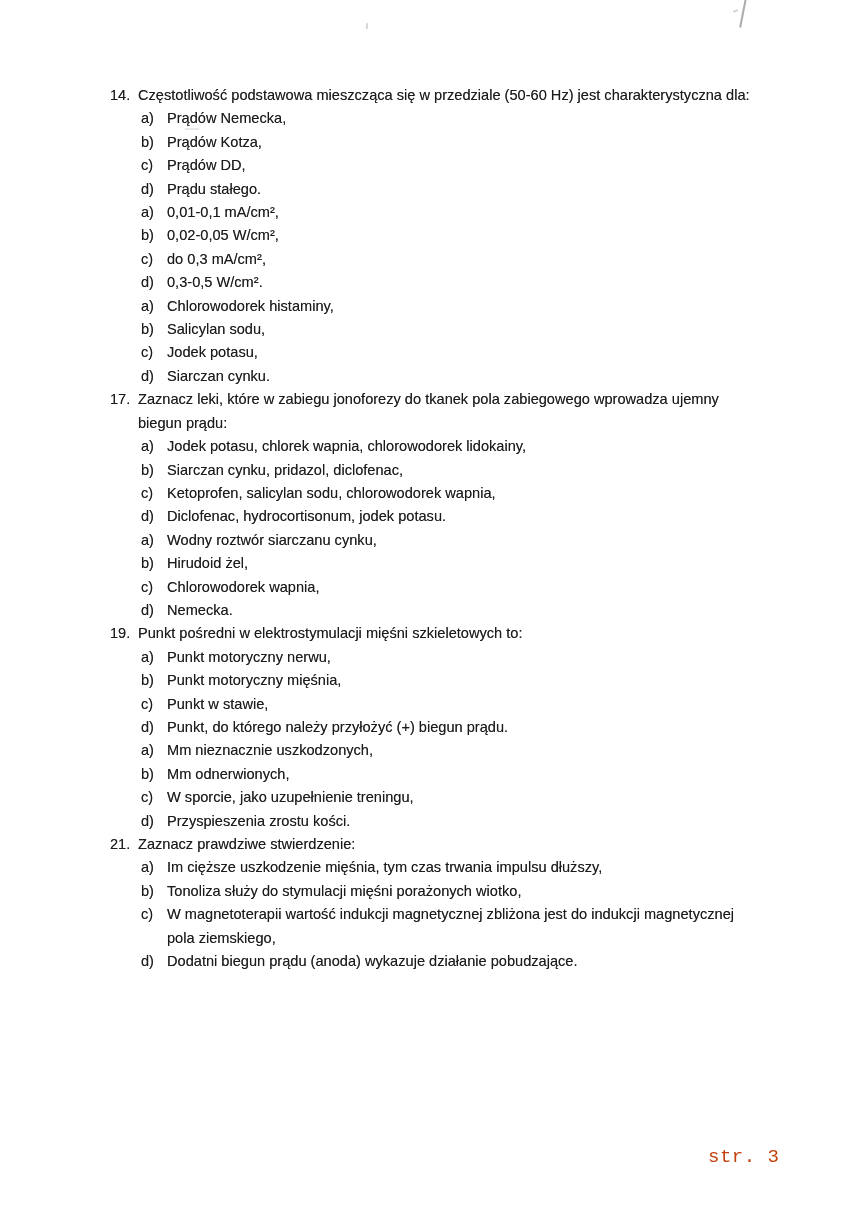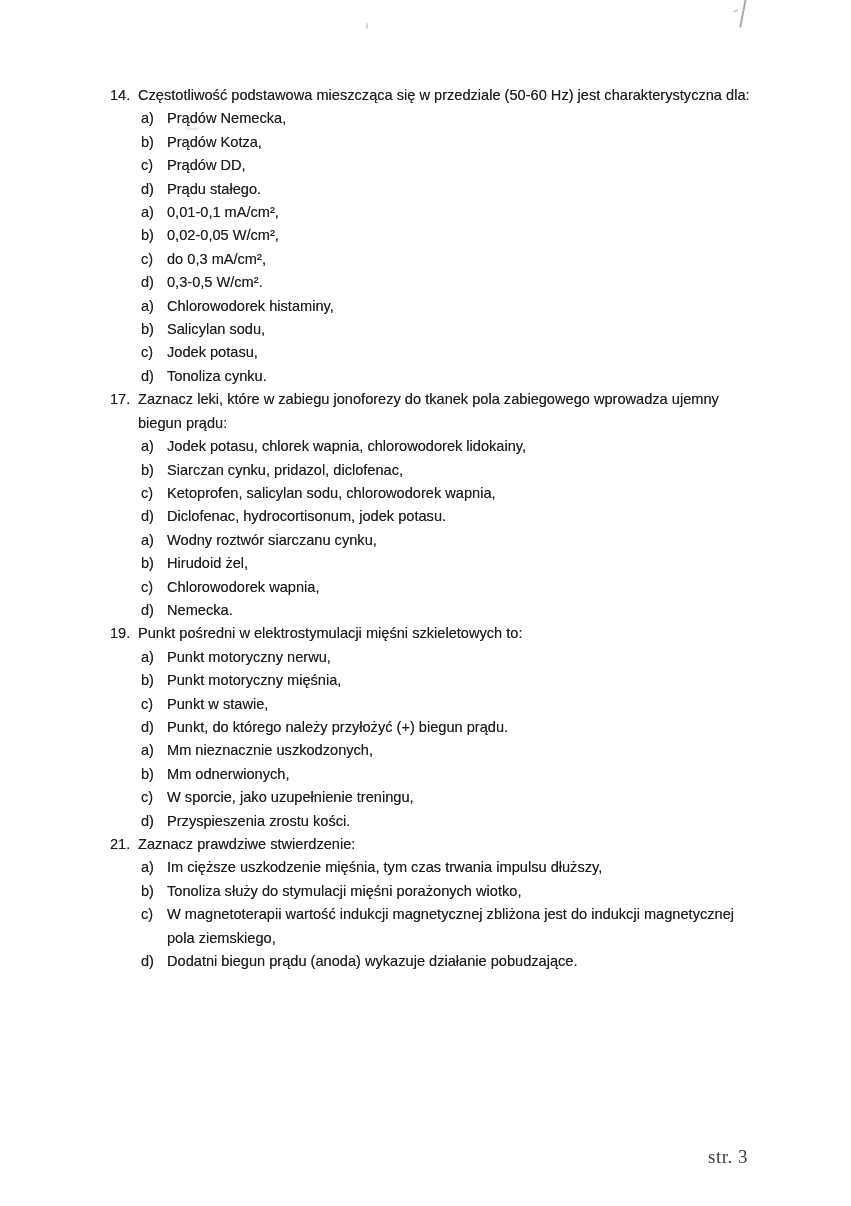--- a/index.html
+++ b/index.html
@@ -25,23 +25,23 @@
   .q-row { display: flex; align-items: flex-start; }
   .q-num { width: 28px; flex-shrink: 0; }
   .q-text { width: 700px; white-space: pre-wrap; }
   .option-row { display: flex; align-items: flex-start; margin-left: 31px; }
   .opt-letter { width: 26px; flex-shrink: 0; }
   .opt-text { width: 650px; white-space: pre-wrap; }
   .footer {
     position: absolute;
     left: 708px;
     top: 1146px;
-    font-family: Liberation Serif, serif;
+    font-family: Liberation Mono, monospace;
     font-size: 19px;
-    color: #404040;
+    color: #c2410c;
     letter-spacing: 0.5px;
     text-align: center;
   }
   
   .scan-stroke {
     position: absolute;
     left: 742px;
     top: -2px;
     width: 1.6px;
     height: 30px;
@@ -148,21 +148,21 @@
           <div class="option-row">
         <div class="opt-letter">b)</div>
         <div class="opt-text">Salicylan sodu,</div>
       </div>
           <div class="option-row">
         <div class="opt-letter">c)</div>
         <div class="opt-text">Jodek potasu,</div>
       </div>
           <div class="option-row">
         <div class="opt-letter">d)</div>
-        <div class="opt-text">Tonoliza cynku.</div>
+        <div class="opt-text">Siarczan cynku.</div>
       </div>
         </div>
   </div>
 
   <div class="question">
     <div class="q-row">
       <div class="q-num">17.</div>
       <div class="q-text">Zaznacz leki, które w zabiegu jonoforezy do tkanek pola zabiegowego wprowadza ujemny
 biegun prądu:</div>
     </div>

